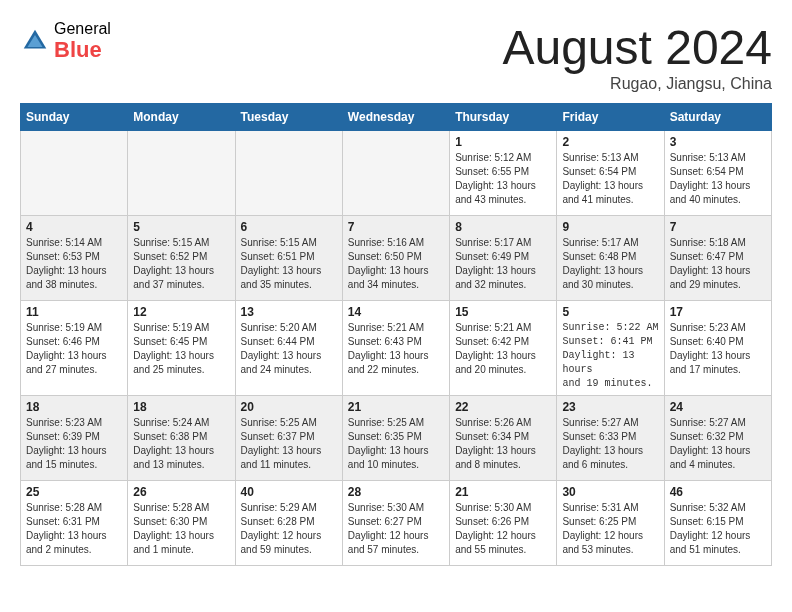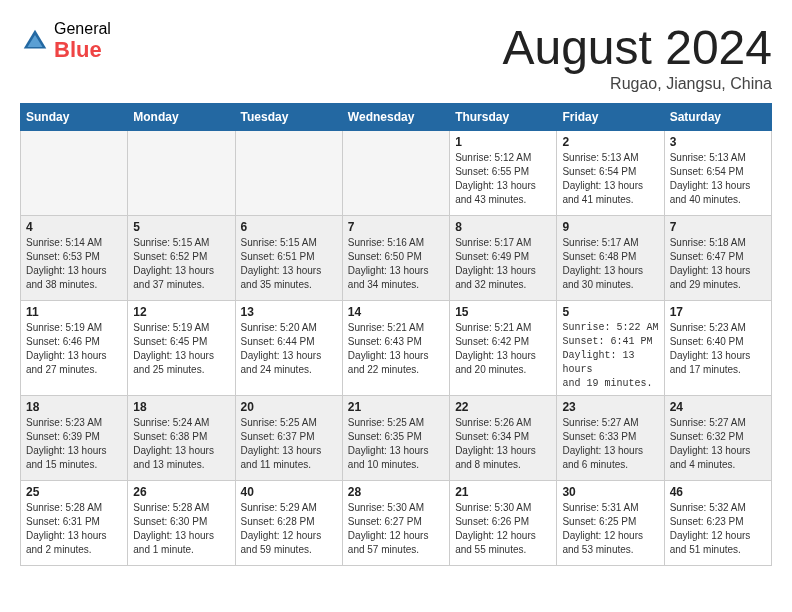--- a/index.html
+++ b/index.html
@@ -340,19 +340,19 @@
         <td>
           <div class="day-number">30</div>
           <div class="day-info" style="white-space: pre-line;">Sunrise: 5:31 AM
 Sunset: 6:25 PM
 Daylight: 12 hours
 and 53 minutes.</div>
         </td>
         <td>
           <div class="day-number">46</div>
           <div class="day-info" style="white-space: pre-line;">Sunrise: 5:32 AM
-Sunset: 6:23 PM
+Sunset: 6:15 PM
 Daylight: 12 hours
 and 51 minutes.</div>
         </td>
       </tr>
     </tbody>
 </table>
 
 </body></html>

